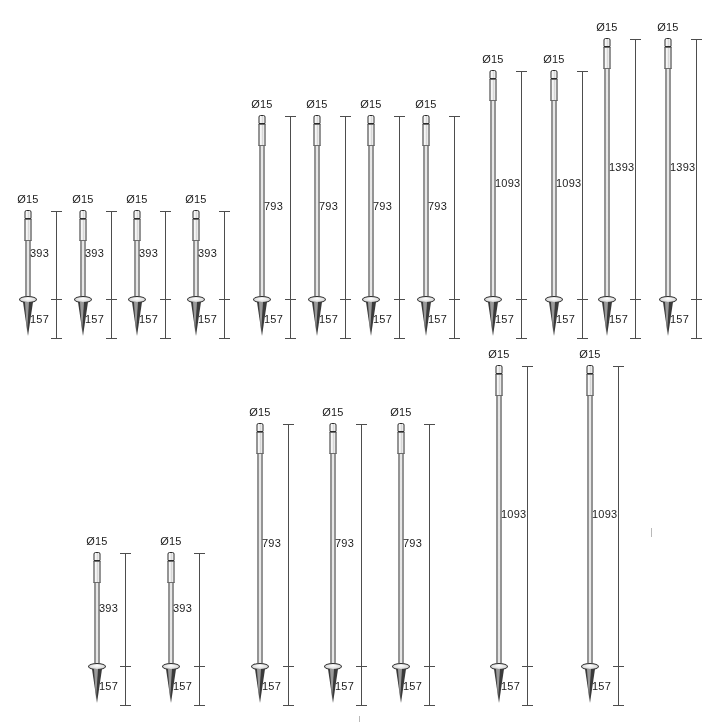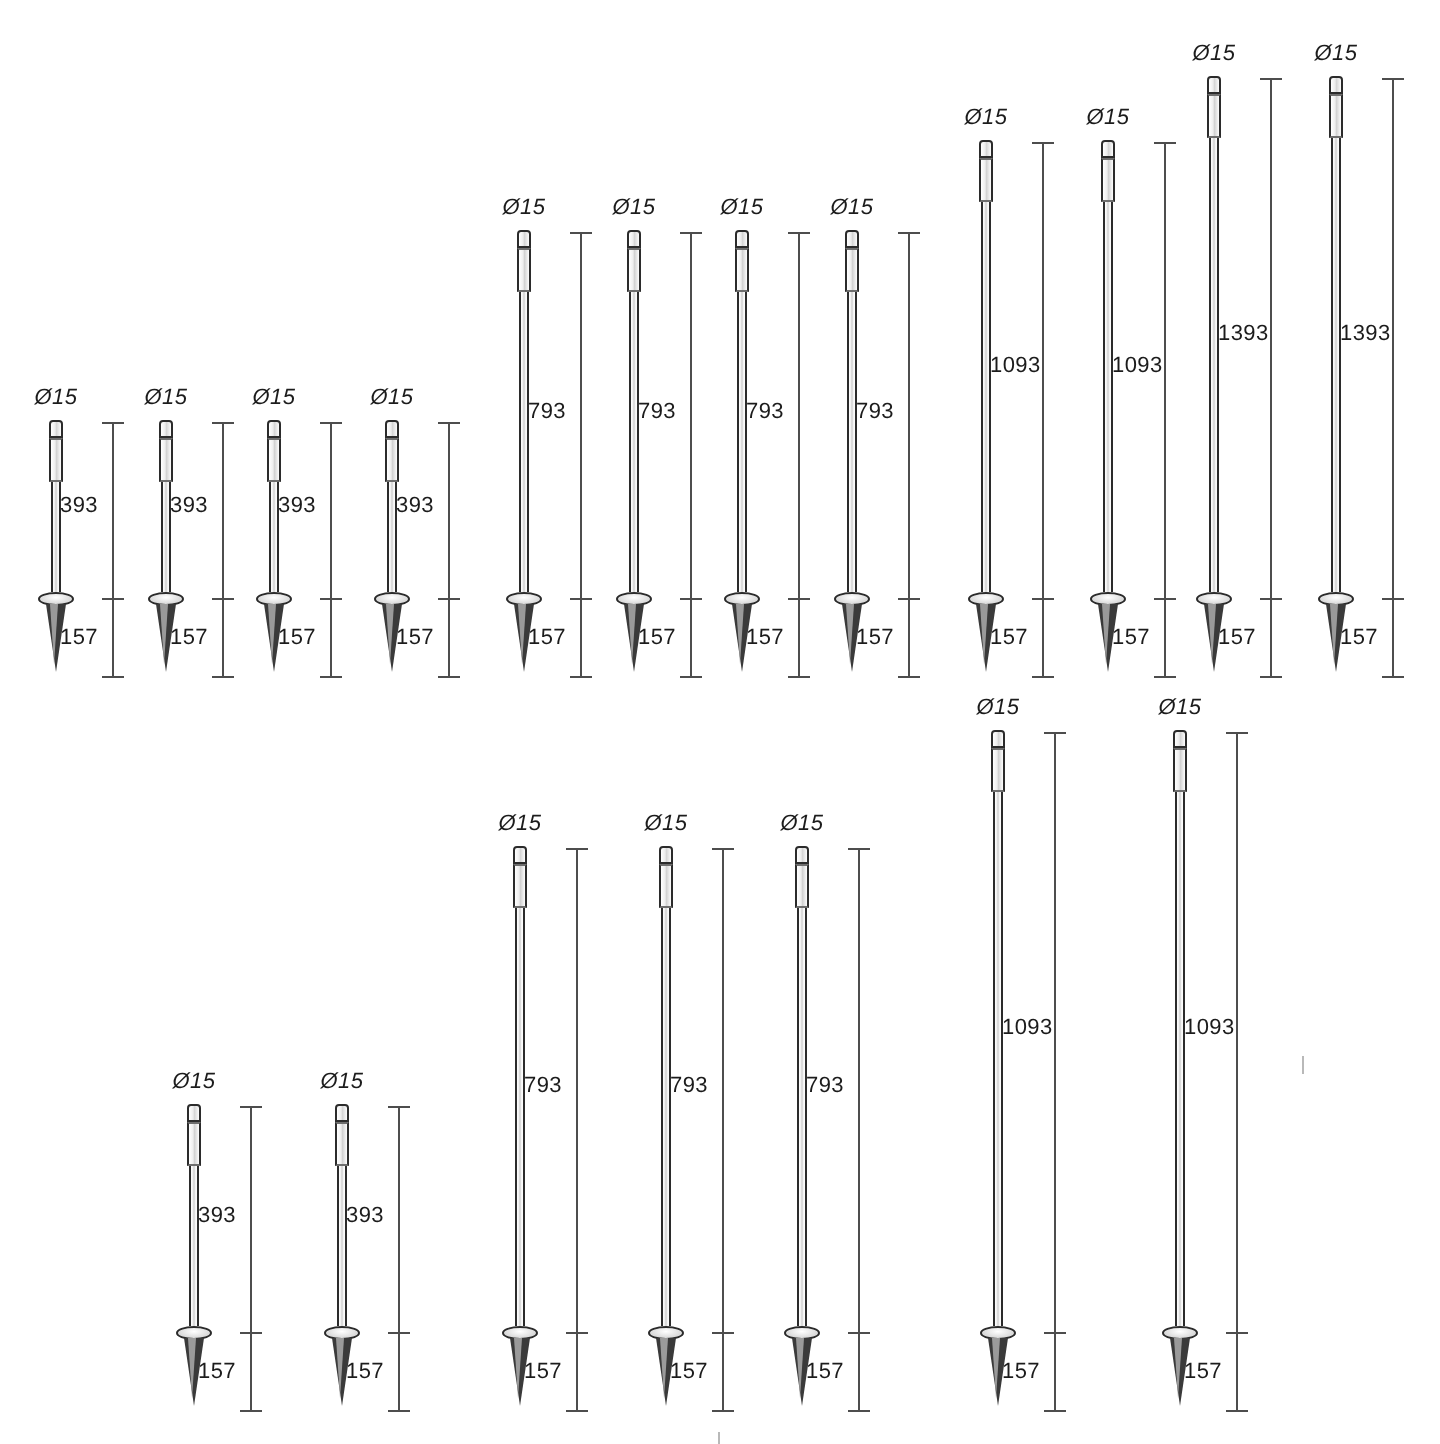--- a/index.html
+++ b/index.html
@@ -111,21 +111,20 @@
     white-space: nowrap;
     letter-spacing: 0.2px;
   }
   .dia-label {
     position: absolute;
     font-size: 11px;
     color: #1c1c1c;
     white-space: nowrap;
     text-align: center;
     letter-spacing: 0.2px;
-    font-style: italic;
   }
   .stray-mark {
     position: absolute;
     width: 1px;
     height: 9px;
     background: #b9b9b9;
   }
 </style>
 </head>
 <body>

